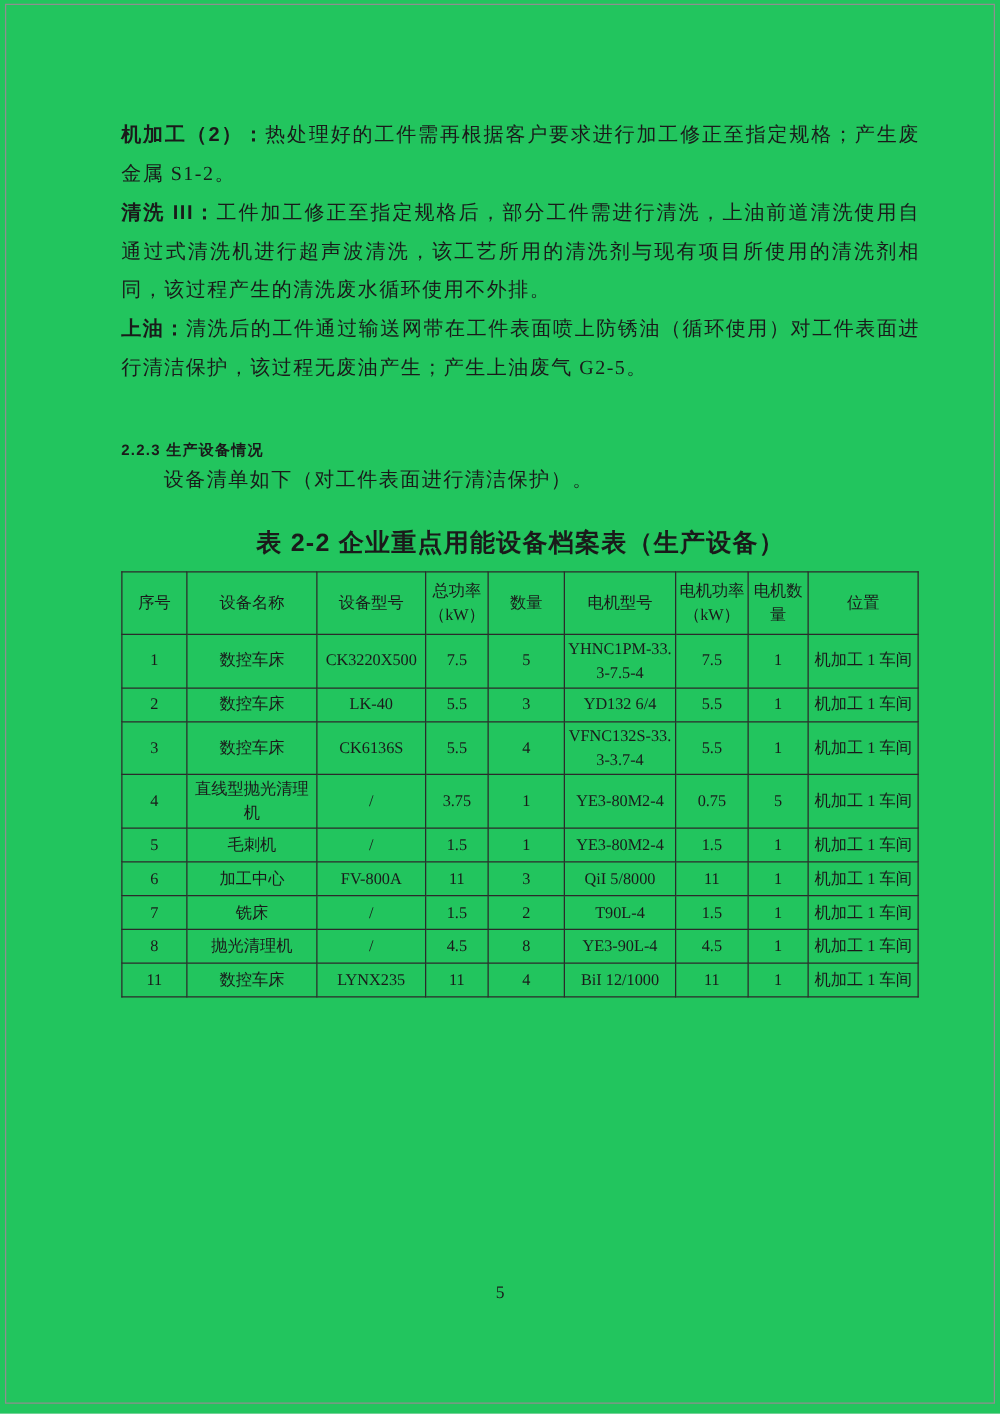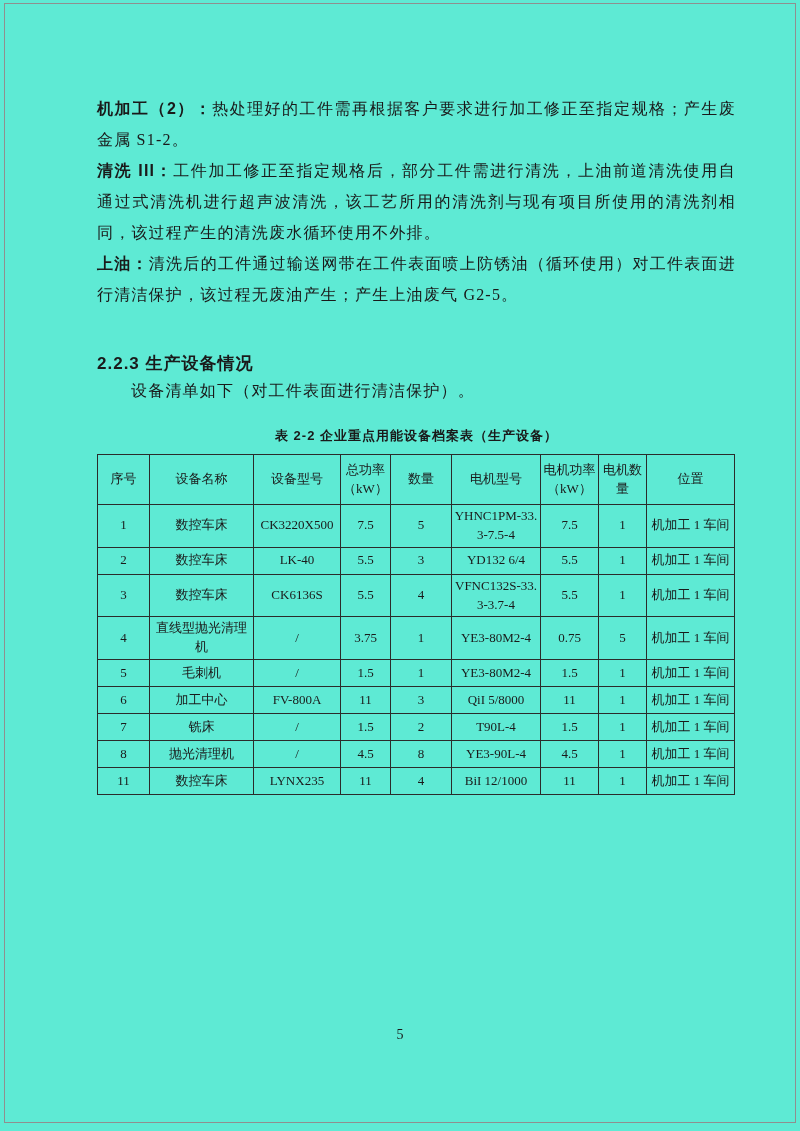--- a/index.html
+++ b/index.html
@@ -2,21 +2,21 @@
 <html><head>
 <meta charset="utf-8">
 <style>
   * { margin: 0; padding: 0; box-sizing: border-box; }
   html, body { background: #e8e8e8; }
   .page {
     position: relative;
     width: 800px;
     height: 1131px;
     margin: 0 auto;
-    background: #5eead4;
+    background: #22c55e;
     font-family: "Liberation Serif", "DejaVu Serif", serif;
     color: #1a1a1a;
     overflow: hidden;
   }
   .page-border {
     position: absolute;
     left: 4px; top: 3px; right: 4px; bottom: 8px;
     border: 1px solid #8f8f8f;
     pointer-events: none;
   }
@@ -26,36 +26,36 @@
   }
   .para {
     font-size: 16px;
     line-height: 31px;
     letter-spacing: 1.2px;
     text-align: justify;
   }
   .para .lead { font-weight: 700; font-family: "Liberation Sans", "DejaVu Sans", sans-serif; }
   .section-heading {
     margin-top: 42px;
-    font-size: 17px;
+    font-size: 12px;
     font-weight: 700;
     font-family: "Liberation Sans", "DejaVu Sans", sans-serif;
     letter-spacing: 1px;
   }
   .body-line {
     font-size: 16px;
     line-height: 31px;
     letter-spacing: 1.2px;
     text-indent: 34px;
   }
   .first-body-line { margin-top: 30px; }
   .table-caption {
     margin-top: 21px;
     text-align: center;
-    font-size: 13px;
+    font-size: 20px;
     font-weight: 700;
     font-family: "Liberation Sans", "DejaVu Sans", sans-serif;
     letter-spacing: 1px;
   }
   table.equipment {
     margin-top: 9px;
     width: 637px;
     border-collapse: collapse;
     table-layout: fixed;
     font-size: 13px;

